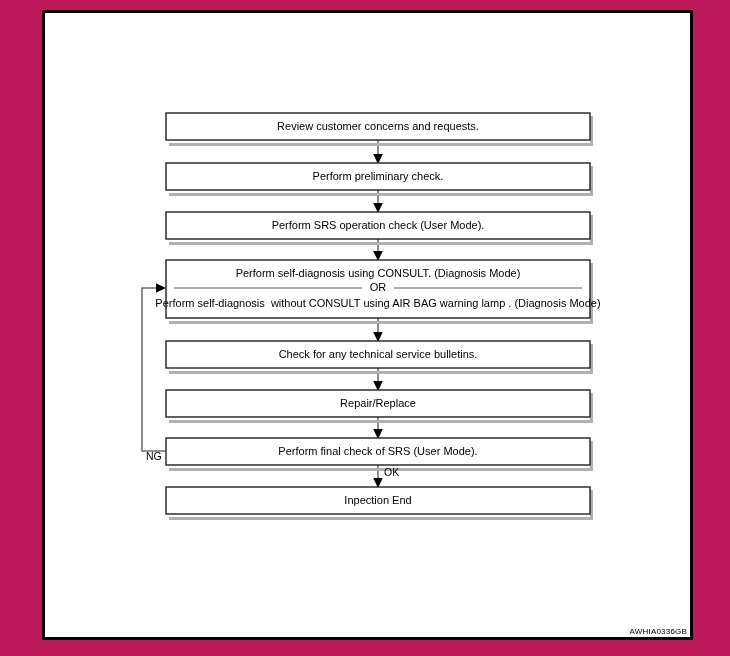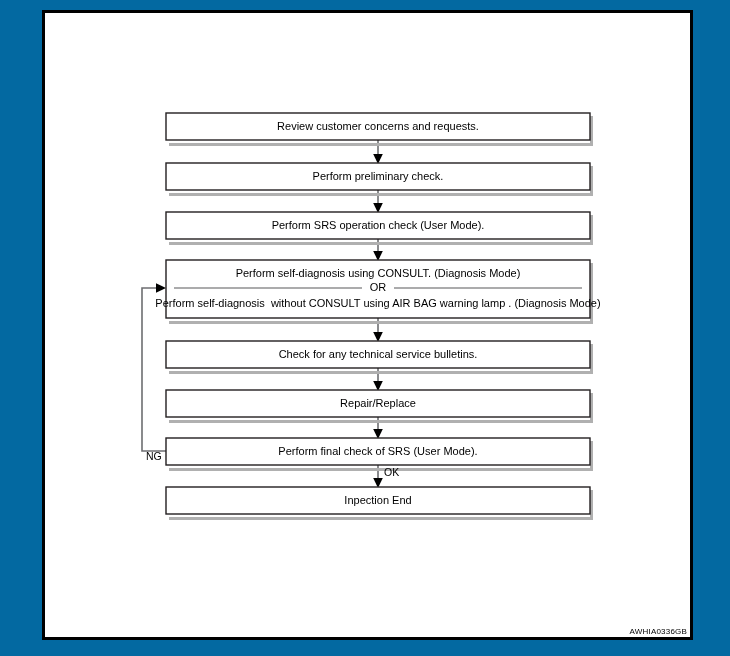--- a/index.html
+++ b/index.html
@@ -15,21 +15,21 @@
     position: relative;
     overflow: hidden;
   }
 
   #page {
     position: absolute;
     left: 0;
     top: 0;
     width: 730px;
     height: 656px;
-    background: #0369a1;
+    background: #be185d;
   }
 
   
   #figure-frame {
     position: absolute;
     left: 42px;
     top: 10px;
     width: 651px;
     height: 630px;
     border: 3px solid #000000;

